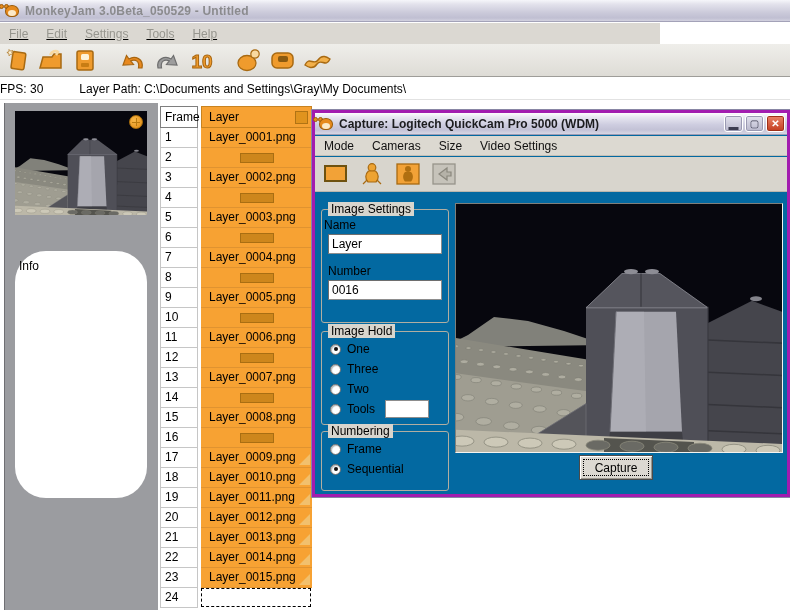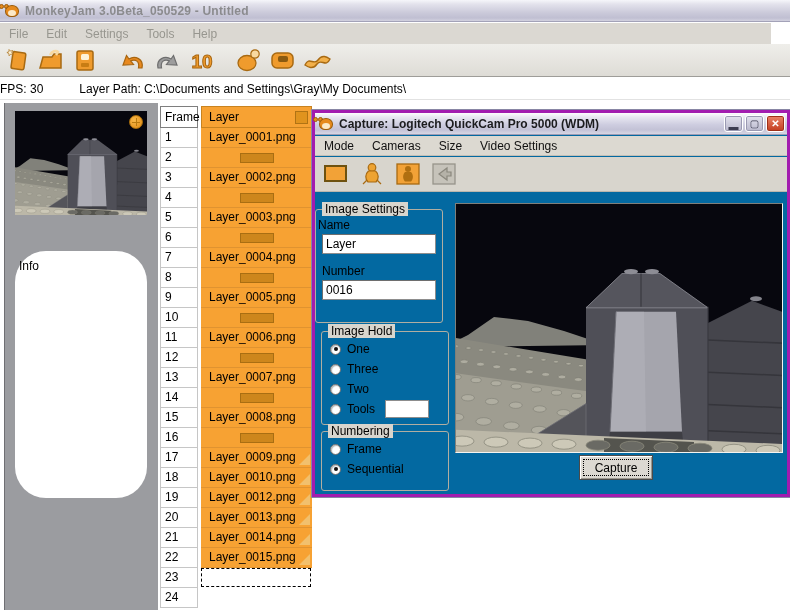--- a/index.html
+++ b/index.html
@@ -14,21 +14,21 @@
     border-bottom:1px solid #a3a2b8; display:flex; align-items:center; }
   .titlebar .app-icon { width:16px; height:16px; margin:0 5px 0 4px; }
   .titlebar .title-text { font-weight:bold; color:#8b8b8e; letter-spacing:.2px; }
 
   .monkey-face { width:16px; height:16px; position:relative; }
   .monkey-face .head { position:absolute; left:1px; top:2px; width:14px; height:12px; border-radius:50% 50% 45% 45%; background:#e68a1e; border:1px solid #9a5c0c; }
   .monkey-face .muzzle { position:absolute; left:4px; top:7px; width:8px; height:6px; border-radius:50%; background:#fbe9c8; }
   .monkey-face .ear { position:absolute; width:5px; height:5px; border-radius:50%; background:#e68a1e; border:1px solid #9a5c0c; top:1px; }
   .monkey-face .ear.l { left:0; } .monkey-face .ear.r { right:0; }
 
-  .menubar { position:absolute; left:0; top:23px; width:771px; height:21px; background:#dbd8d2; display:flex; align-items:center; }
+  .menubar { position:absolute; left:0; top:23px; width:660px; height:21px; background:#dbd8d2; display:flex; align-items:center;text-decoration:underline; }
   .menubar .menu-item { padding:3px 9px; color:#97968f; }
 
   .toolbar { position:absolute; left:0; top:44px; width:790px; height:33px;
     background:linear-gradient(180deg,#efeeea,#dedcd6); border-bottom:1px solid #9e9d99; display:flex; align-items:center; }
   .tb-icon { width:30px; height:28px; margin:0 2px; display:flex; align-items:center; justify-content:center; }
   .tb-gap { width:14px; }
 
   .statusbar { position:absolute; left:0; top:78px; width:790px; height:22px; background:#fff; display:flex; align-items:center; border-bottom:1px solid #e2e2e2; }
   .statusbar .fps { color:#000; }
   .statusbar .lpath { margin-left:36px; color:#000; }
@@ -400,20 +400,21 @@
         <div class="cell layer-cell">Layer_0007.png</div>
         <div class="cell layer-cell hold">
           <span class="hold-rect"></span>
         </div>
         <div class="cell layer-cell">Layer_0008.png</div>
         <div class="cell layer-cell hold">
           <span class="hold-rect"></span>
         </div>
         <div class="cell layer-cell corner">Layer_0009.png</div>
         <div class="cell layer-cell corner">Layer_0010.png</div>
+        <div class="cell layer-cell corner">Layer_0011.png</div>
         <div class="cell layer-cell corner">Layer_0012.png</div>
         <div class="cell layer-cell corner">Layer_0013.png</div>
         <div class="cell layer-cell corner">Layer_0014.png</div>
         <div class="cell layer-cell corner">Layer_0015.png</div>
         <div class="cell layer-cell selected">
           <span class="sel-rect"></span>
         </div>
       </div>
   </div>
 
@@ -460,21 +461,21 @@
           </svg>
       </span>
       <span class="cap-tb-icon">
         <svg width="28" height="26">
             <rect x="3" y="3" width="22" height="20" fill="#c6c3ba" stroke="#97948a" stroke-width="1.3"></rect>
         <path d="M17 7 v4 h4 v4 h-4 v4 l-8-6z" fill="#b5b2a8" stroke="#8a877d" stroke-width="1.2"></path>
           </svg>
       </span>
     </div>
 
-    <div class="group-box" style="left:0; top:96px; width:128px; height:114px;">
+    <div class="group-box" style="left:6px; top:96px; width:128px; height:114px;">
       <span class="group-label">Image Settings</span>
       <span class="gb-label" style="margin:8px 0 2px 2px;">Name</span>
       <input class="text-input" style="margin-left: 6px;" value="Layer">
       <span class="gb-label" style="margin:10px 0 2px 6px;">Number</span>
       <input class="text-input" style="margin-left: 6px;" value="0016">
     </div>
 
     <div class="group-box" style="left:6px; top:218px; width:128px; height:94px;">
       <span class="group-label">Image Hold</span>
       <div id="hold-options" style="margin-top:8px;">

